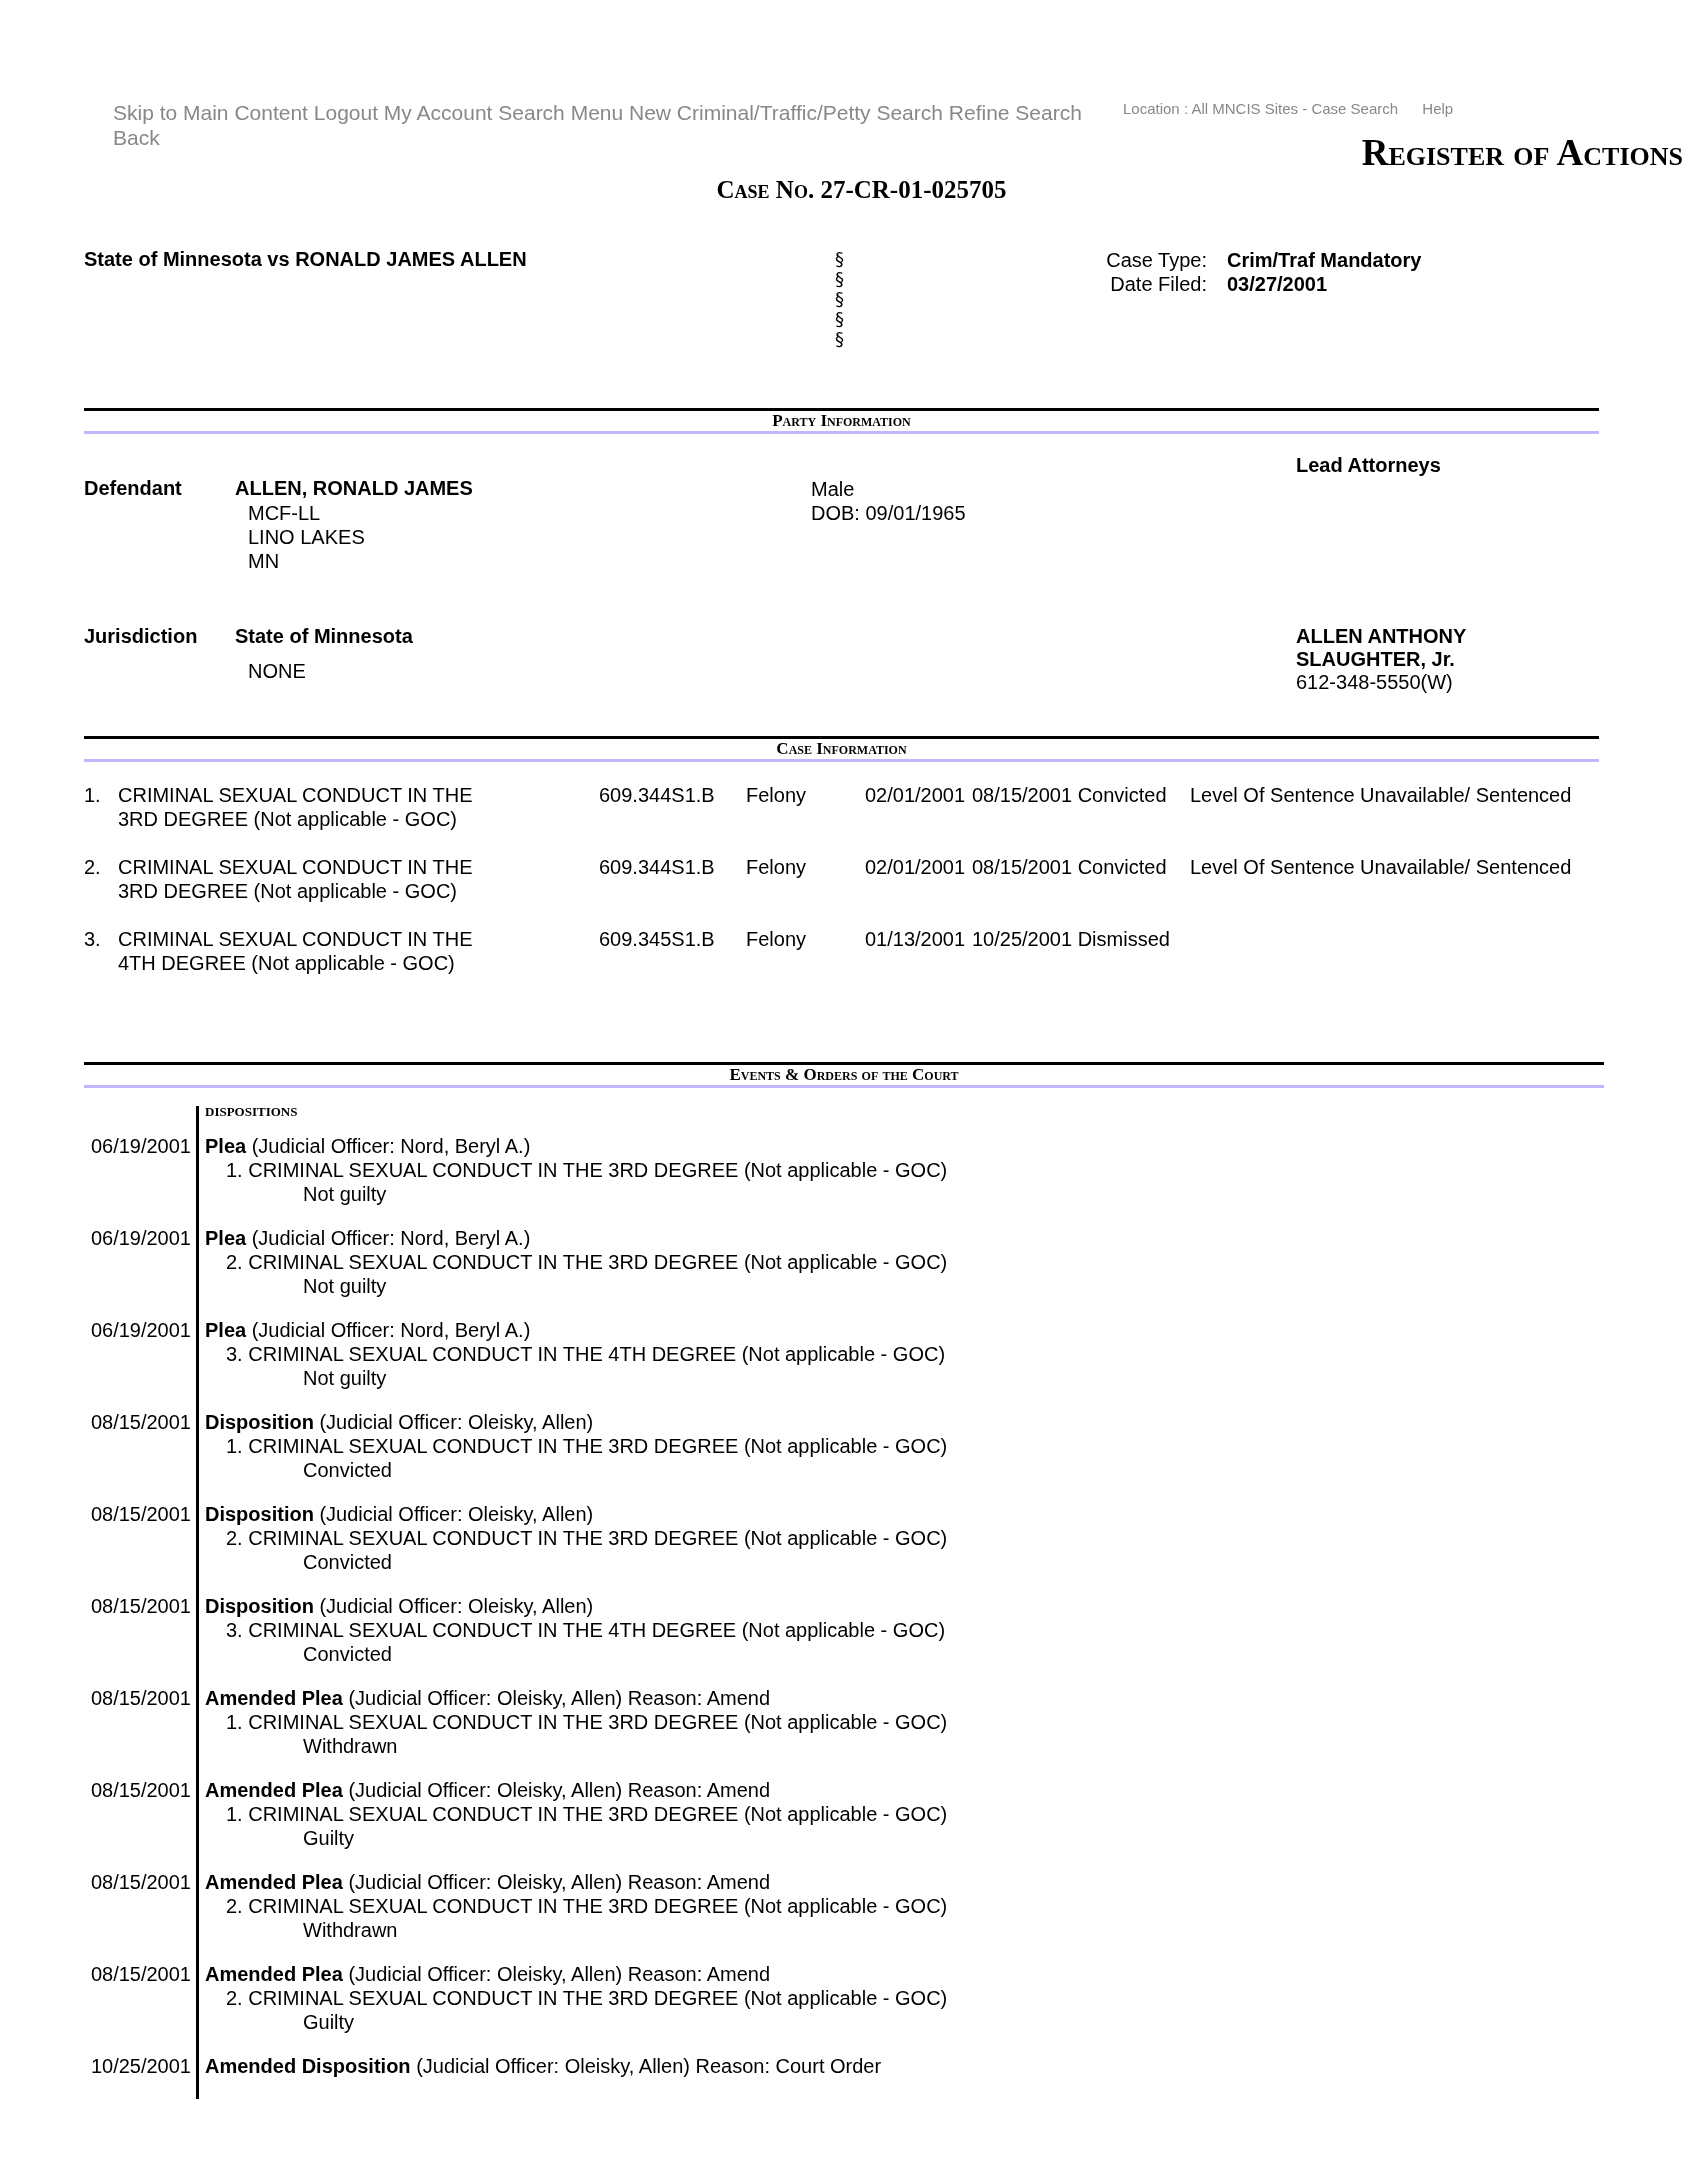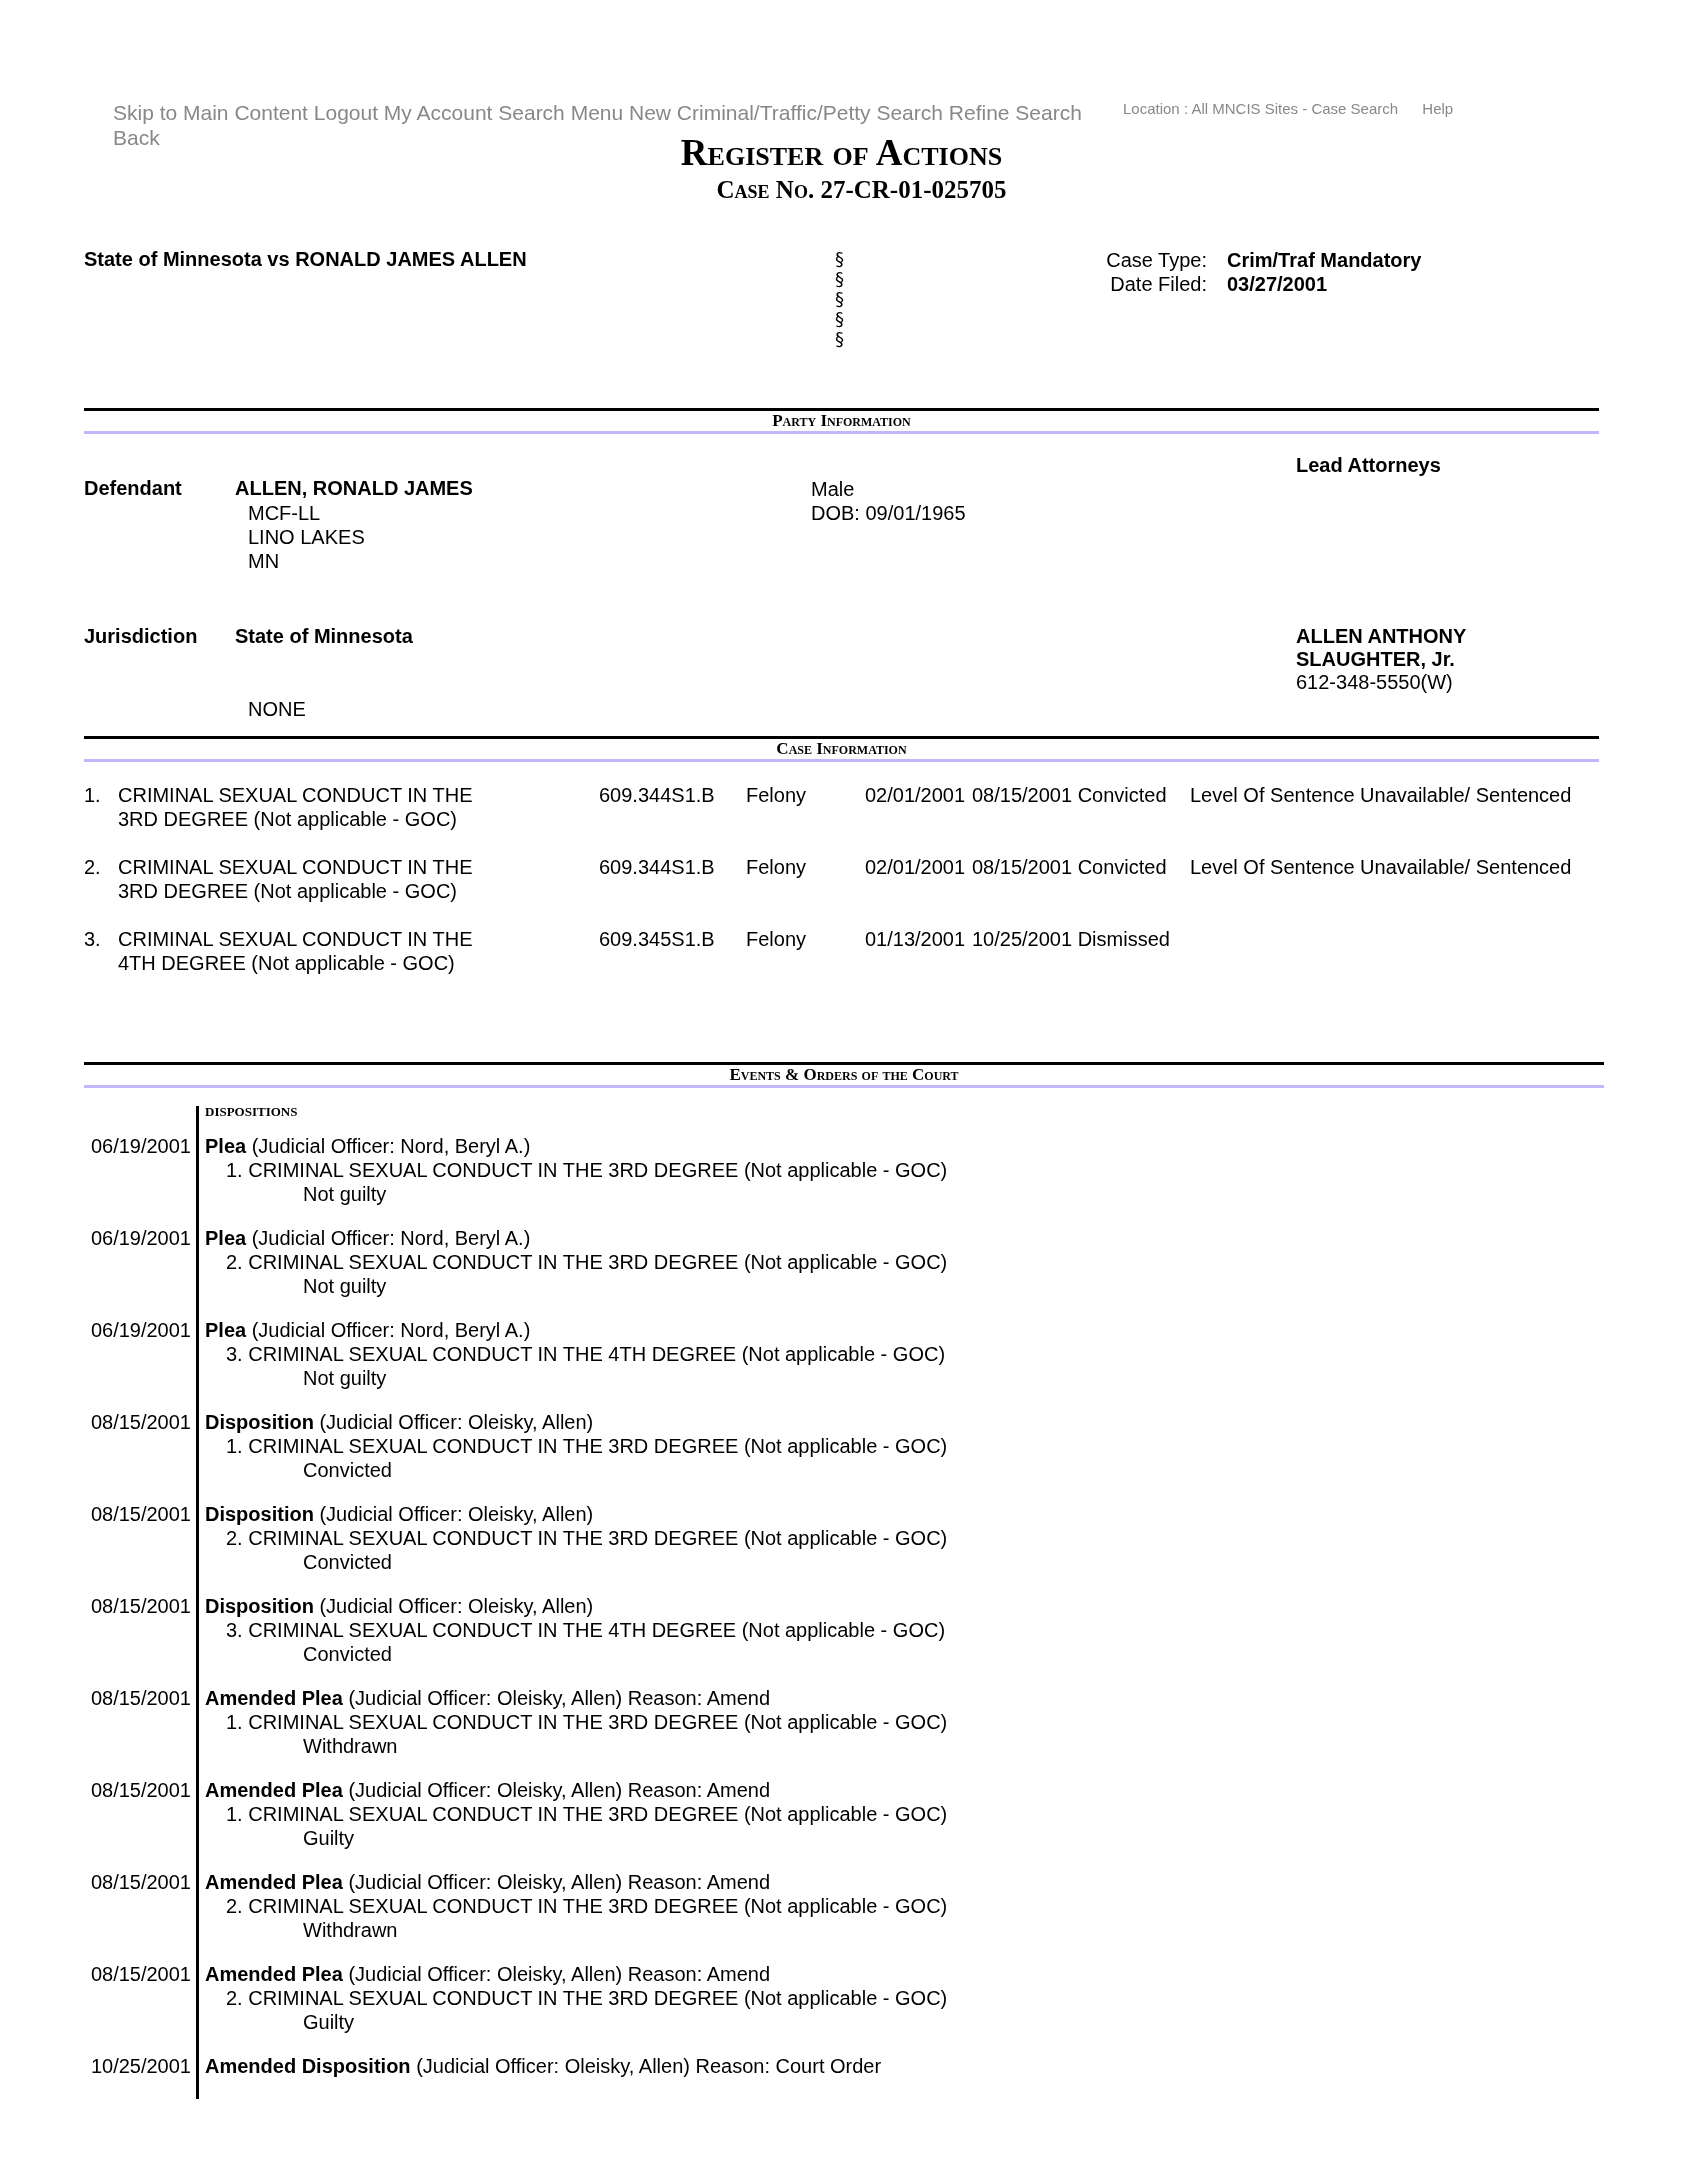--- a/index.html
+++ b/index.html
@@ -18,21 +18,21 @@
   }
   .nav-left a, .nav-right a { color: #888888; text-decoration: none; }
   .nav-right {
     left: 1123px; top: 96px; color: #888888; font-size: 15px; line-height: 25px; white-space: nowrap;
   }
   .nav-right .help { margin-left: 20px; }
   .title {
     left: 0; width: 1683px; text-align: center;
     font-family: "Liberation Serif", serif; font-weight: bold; font-variant: small-caps;
   }
-  .title-main { top: 133px; font-size: 37px; line-height: 40px; }
+  .title-main { top: 133px; font-size: 37px; line-height: 40px; text-align: right; }
   .title-case { top: 176px; font-size: 25px; line-height: 28px; padding-left: 40px; }
 
   .style-line { left: 84px; top: 248px; font-weight: bold; font-size: 20px; }
   .sect-col { left: 835px; top: 249px; width: 20px; font-family: "DejaVu Sans", sans-serif; font-size: 18px; line-height: 20px; }
   .sect-col div { height: 20px; }
   .case-meta { left: 1069px; top: 248px; font-size: 20px; }
   .case-meta table { border-collapse: collapse; }
   .case-meta td { padding: 0; line-height: 24px; vertical-align: middle; }
   .case-meta td.lbl { text-align: right; padding-right: 20px; width: 158px; }
   .case-meta td.val { font-weight: bold; line-height: 23px; }
@@ -136,21 +136,21 @@
   <div>LINO LAKES</div>
   <div>MN</div>
 </div>
 <div class="abs party-extra" style="top:477px;">
   <div>Male</div>
   <div>DOB: 09/01/1965</div>
 </div>
 
 <div class="abs party-role" style="top:625px;">Jurisdiction</div>
 <div class="abs party-name" style="top:625px;">State of Minnesota</div>
-<div class="abs party-addr" style="top:659px;margin-top:38px;">
+<div class="abs party-addr" style="top:659px;">
   <div>NONE</div>
 </div>
 
 <div class="abs attorney">
   <div class="nm">ALLEN ANTHONY</div>
   <div class="nm">SLAUGHTER, Jr.</div>
   <div>612-348-5550(W)</div>
 </div>
 
 <div class="abs section-header sh-case">Case Information</div>

